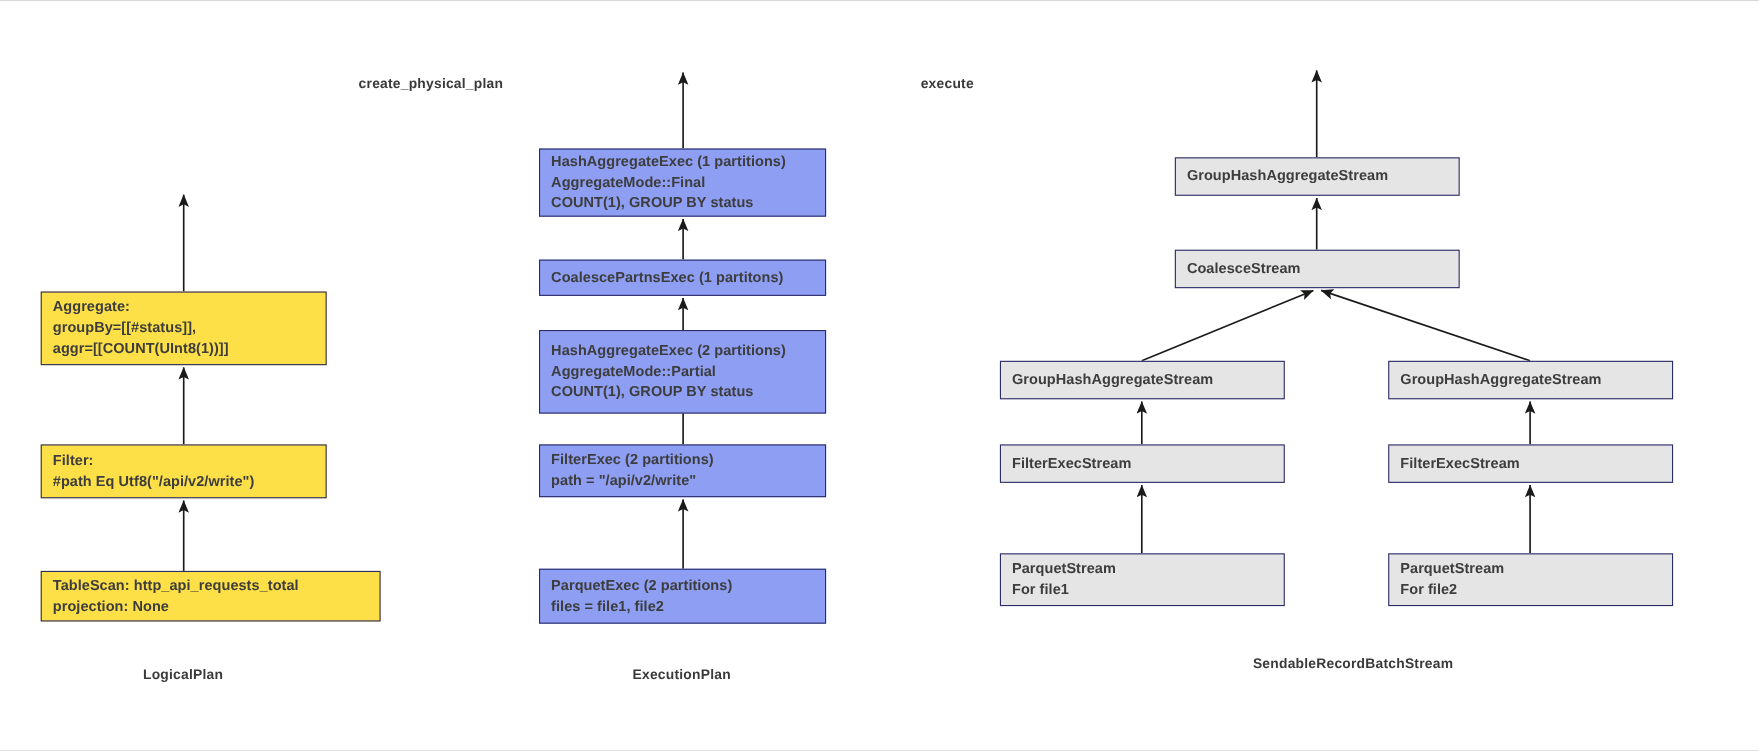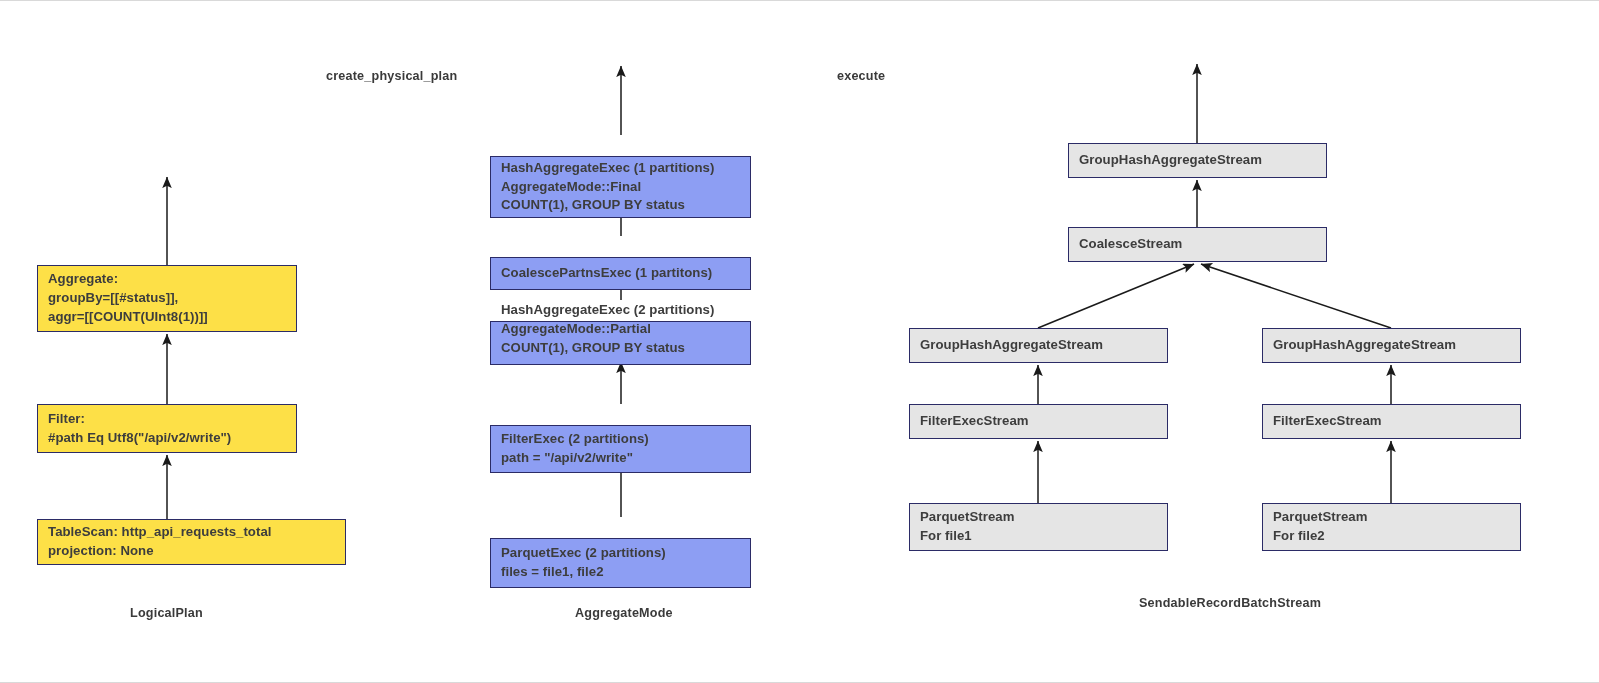--- a/index.html
+++ b/index.html
@@ -49,21 +49,21 @@
     white-space: pre;
     letter-spacing: 0.05px;
     display: flex;
     flex-direction: column;
     justify-content: center;
   }
   .node .line {
     display: block;
   }
   .node.logical   { background: #fde047; }
-  .node.physical  { background: #8d9ef3; margin-top: 21px; }
+  .node.physical  { background: #8d9ef3; }
   .node.stream    { background: #e5e5e5; }
 
   .stage-label {
     position: absolute;
     font-size: 12.6px;
     font-weight: bold;
     color: #3a3a3a;
     letter-spacing: 0.2px;
     white-space: nowrap;
   }
@@ -107,32 +107,32 @@
         <line x1="1391" y1="503" x2="1391" y2="441" stroke="#1a1a1a" stroke-width="1.5" marker-end="url(#arrowhead)"></line>
       </g>
   </svg>
 
   <div id="nodes-layer">
       <div class="node logical" style="left: 37px; top: 265px; width: 260px; height: 67px;"><span class="line">Aggregate:</span><span class="line">groupBy=[[#status]],</span><span class="line">aggr=[[COUNT(UInt8(1))]]</span></div>
       <div class="node logical" style="left: 37px; top: 404px; width: 260px; height: 49px;"><span class="line">Filter:</span><span class="line">#path Eq Utf8("/api/v2/write")</span></div>
       <div class="node logical" style="left: 37px; top: 519px; width: 309px; height: 46px;"><span class="line">TableScan: http_api_requests_total</span><span class="line">projection: None</span></div>
       <div class="node physical" style="left: 490px; top: 135px; width: 261px; height: 62px;"><span class="line">HashAggregateExec (1 partitions)</span><span class="line">AggregateMode::Final</span><span class="line">COUNT(1), GROUP BY status</span></div>
       <div class="node physical" style="left: 490px; top: 236px; width: 261px; height: 33px;"><span class="line">CoalescePartnsExec (1 partitons)</span></div>
-      <div class="node physical" style="left: 490px; top: 300px; width: 261px; height: 44px; justify-content: flex-end;"><span class="line">HashAggregateExec (2 partitions)</span><span class="line">AggregateMode::Partial</span><span class="line">COUNT(1), GROUP BY status</span></div>
+      <div class="node physical" style="left: 490px; top: 300px; width: 261px; height: 76px;"><span class="line">HashAggregateExec (2 partitions)</span><span class="line">AggregateMode::Partial</span><span class="line">COUNT(1), GROUP BY status</span></div>
       <div class="node physical" style="left: 490px; top: 404px; width: 261px; height: 48px;"><span class="line">FilterExec (2 partitions)</span><span class="line">path = "/api/v2/write"</span></div>
       <div class="node physical" style="left: 490px; top: 517px; width: 261px; height: 50px;"><span class="line">ParquetExec (2 partitions)</span><span class="line">files = file1, file2</span></div>
       <div class="node stream" style="left: 1068px; top: 143px; width: 259px; height: 35px;"><span class="line">GroupHashAggregateStream</span></div>
       <div class="node stream" style="left: 1068px; top: 227px; width: 259px; height: 35px;"><span class="line">CoalesceStream</span></div>
       <div class="node stream" style="left: 909px; top: 328px; width: 259px; height: 35px;"><span class="line">GroupHashAggregateStream</span></div>
       <div class="node stream" style="left: 1262px; top: 328px; width: 259px; height: 35px;"><span class="line">GroupHashAggregateStream</span></div>
       <div class="node stream" style="left: 909px; top: 404px; width: 259px; height: 35px;"><span class="line">FilterExecStream</span></div>
       <div class="node stream" style="left: 1262px; top: 404px; width: 259px; height: 35px;"><span class="line">FilterExecStream</span></div>
       <div class="node stream" style="left: 909px; top: 503px; width: 259px; height: 48px;"><span class="line">ParquetStream</span><span class="line">For file1</span></div>
       <div class="node stream" style="left: 1262px; top: 503px; width: 259px; height: 48px;"><span class="line">ParquetStream</span><span class="line">For file2</span></div>
     </div>
   <div id="labels-layer">
       <div class="stage-label" style="left: 310px; top: 69px; margin-left: 16px;">create_physical_plan</div>
       <div class="stage-label" style="left: 837px; top: 69px;">execute</div>
       <div class="caption-label" style="left: 130px; top: 606px;">LogicalPlan</div>
-      <div class="caption-label" style="left: 575px; top: 606px;">AggregateMode</div>
+      <div class="caption-label" style="left: 575px; top: 606px;">ExecutionPlan</div>
       <div class="caption-label" style="left: 1139px; top: 596px;">SendableRecordBatchStream</div>
     </div>
 </div>
 
 </body></html>

